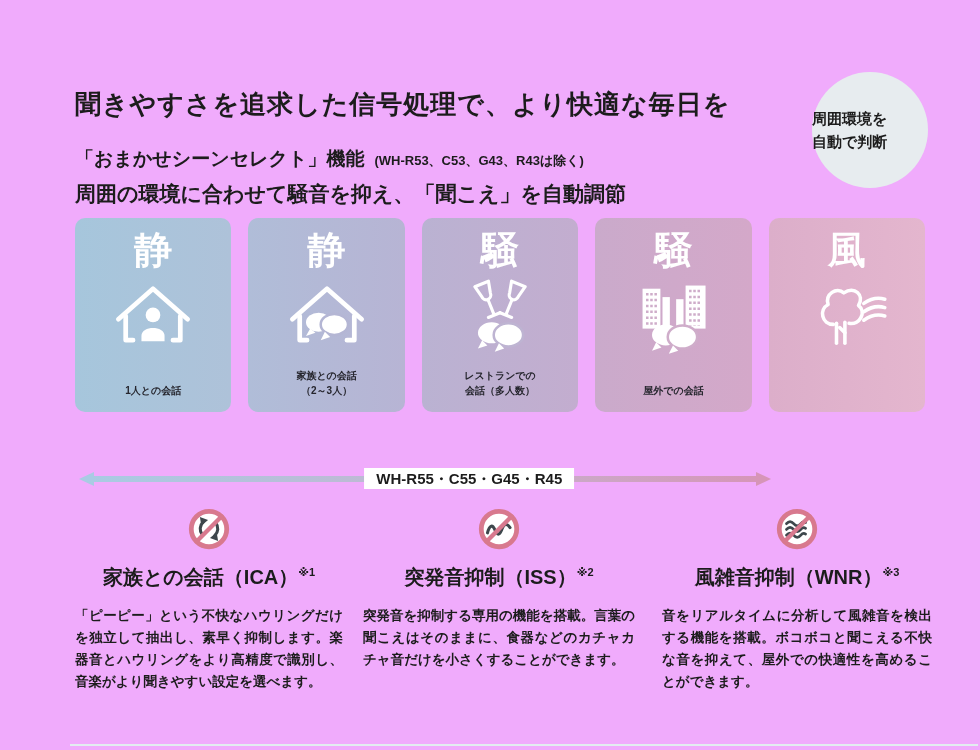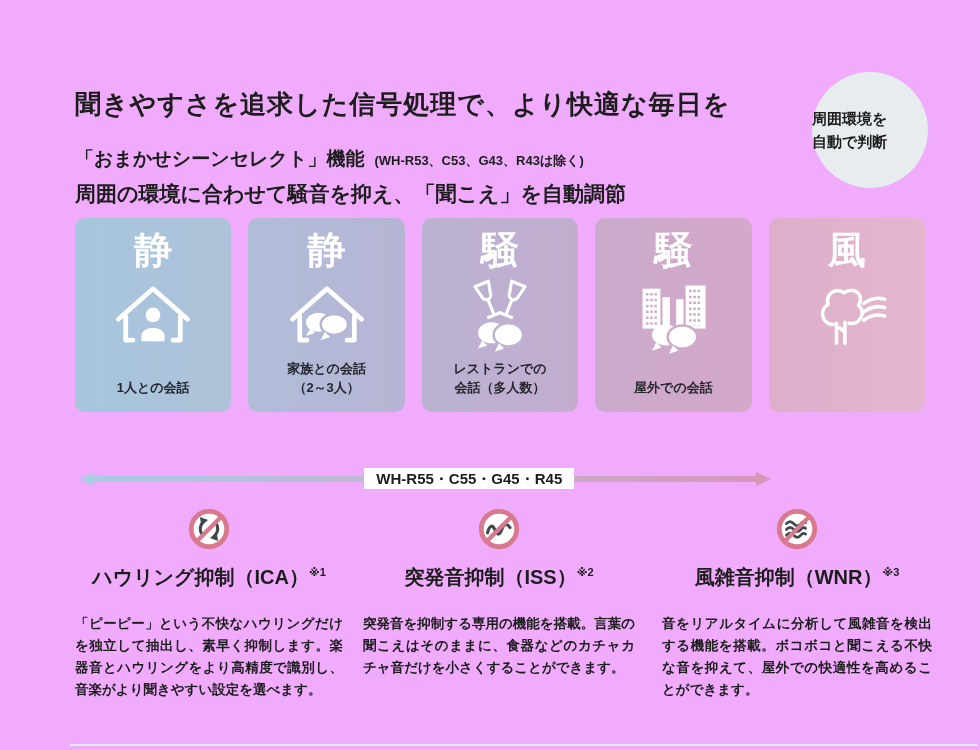--- a/index.html
+++ b/index.html
@@ -21,41 +21,41 @@
   .sub-desc{position:absolute;left:75px;top:180px;font-size:21px;font-weight:bold;white-space:nowrap;}
 
   .cards{position:absolute;left:75px;top:218px;width:850px;height:194px;display:flex;gap:17px;}
   .scene-card{
     flex:1;border-radius:10px;display:flex;flex-direction:column;align-items:center;
     justify-content:flex-start;position:relative;
   }
   .card-kanji{margin-top:12px;font-size:38px;font-weight:bold;color:#ffffff;line-height:1.1;}
   .card-icon{height:84px;display:flex;align-items:center;justify-content:center;margin-top:2px;}
   .card-caption{
-    position:absolute;bottom:14px;left:0;right:0;text-align:center;font-size:13px;font-weight:bold;
+    position:absolute;bottom:14px;left:0;right:0;text-align:center;font-size:10px;font-weight:bold;
     color:#26262e;line-height:1.45;white-space:pre-line;
   }
 
   .range-arrow{position:absolute;height:14px;}
   .arrow-bar{position:absolute;left:9px;right:9px;top:4px;height:6px;
     background:linear-gradient(90deg,#a9cbe3,#c4b4cf 55%,#d695b7);}
   .head{position:absolute;width:0;height:0;top:0;}
   .head-l{left:0;border-top:7px solid transparent;border-bottom:7px solid transparent;border-right:15px solid #a9cbe3;}
   .head-r{right:0;border-top:7px solid transparent;border-bottom:7px solid transparent;border-left:15px solid #d695b7;}
   .arrow-label{
     position:absolute;top:-4px;transform:translateX(-50%);background:#ffffff;padding:0 12px;
     font-size:15px;font-weight:bold;white-space:nowrap;line-height:21px;
   }
   .features{position:absolute;left:0;top:506px;width:980px;}
   .feature-col{position:absolute;text-align:center;}
   .feature-icon{display:inline-block;}
   .feature-title{font-size:20px;font-weight:bold;margin-top:8px;white-space:nowrap;}
   .feature-title sup{font-size:11px;}
   .feature-body{
-    margin-top:22px;font-size:13.5px;font-weight:bold;line-height:1.62;text-align:justify;color:#1c1c1c;
+    margin-top:14px;font-size:13.5px;font-weight:bold;line-height:1.62;text-align:justify;color:#1c1c1c;
   }
   .bottom-rule{position:absolute;left:70px;top:744px;width:908px;height:2px;background:#e2edf0;}
 </style>
 </head>
 <body>
 
 <div class="canvas">
 
   <h1 class="page-title">聞きやすさを追求した信号処理で、より快適な毎日を</h1>
 
@@ -194,21 +194,21 @@
           <circle cx="24" cy="24" r="18.5" fill="#fff" stroke="#d8798e" stroke-width="5"></circle>
           <g fill="none" stroke="#3e474c" stroke-width="3.2" stroke-linecap="round">
             <path d="M17,30 A10,10 0 0 1 18,16.5"></path>
             <path d="M31,17.5 A10,10 0 0 1 30,31"></path>
           </g>
           <polygon points="14.5,11.5 23,14.5 16,20.5" fill="#3e474c"></polygon>
           <polygon points="33.5,36.5 25,33.5 32,27.5" fill="#3e474c"></polygon>
           <line x1="11" y1="37" x2="37" y2="11" stroke="#d8798e" stroke-width="4.5" stroke-linecap="round"></line>
         </svg>
       </span>
-      <div class="feature-title"><span>ハウリング抑制（ICA）</span><sup>※1</sup></div>
+      <div class="feature-title"><span>家族との会話（ICA）</span><sup>※1</sup></div>
       <div class="feature-body">「ピーピー」という不快なハウリングだけを独立して抽出し、素早く抑制します。楽器音とハウリングをより高精度で識別し、音楽がより聞きやすい設定を選べます。</div>
     </div>
 
     <div class="feature-col" style="left:363px;width:272px;">
       <span class="feature-icon">
         <svg width="46" height="46" viewBox="0 0 48 48">
           <circle cx="24" cy="24" r="18.5" fill="#fff" stroke="#d8798e" stroke-width="5"></circle>
           <path d="M12,28 C14,20 17,19 19.5,24.5 C22,30 24,31.5 26.5,25.5 C29,19 31.5,17 35.5,22.5" fill="none" stroke="#3e474c" stroke-width="3.2" stroke-linecap="round"></path>
           <line x1="11" y1="37" x2="37" y2="11" stroke="#d8798e" stroke-width="4.5" stroke-linecap="round"></line>
         </svg>

